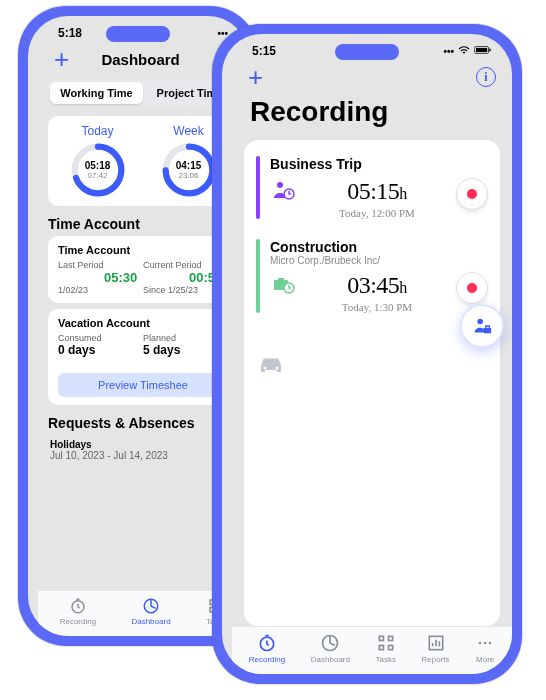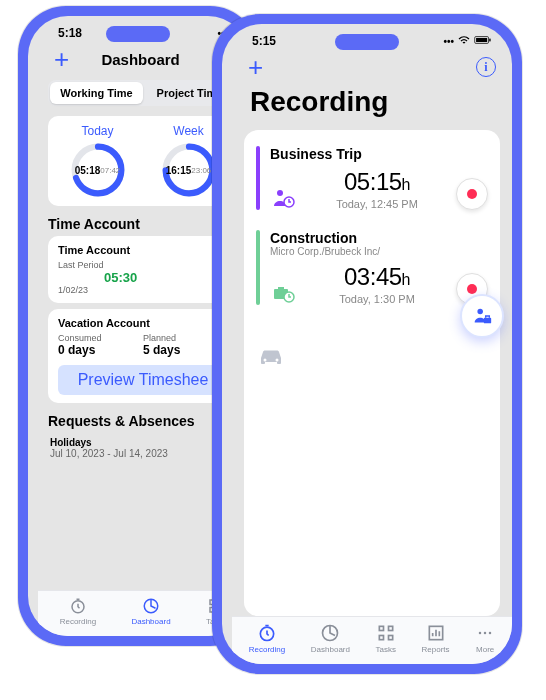--- a/index.html
+++ b/index.html
@@ -21,21 +21,21 @@
     background: #e5e5e5;
     border-radius: 40px;
     width: 100%; height: 100%;
     overflow: hidden;
     display: flex;
     flex-direction: column;
     position: relative;
     padding-left: 10px;
   }
   .phone-a { left: 18px; top: 6px; width: 240px; height: 640px; }
-  .phone-b { left: 212px; top: 14px; width: 310px; height: 660px; }
+  .phone-b { left: 212px; top: 24px; width: 310px; height: 660px; }
 
   .notch {
     position: absolute; top: 10px; left: 50%; transform: translateX(-50%);
     width: 64px; height: 16px; background: #5b6af6; border-radius: 10px;
   }
   .status-bar {
     display: flex; justify-content: space-between; align-items: center;
     padding: 10px 20px 4px; font-size: 12px; font-weight: 600;
   }
   .status-icons { display:flex; gap:4px; align-items:center; font-size:10px; }
@@ -66,51 +66,51 @@
     background: #fff; border-radius: 10px; margin-top: 8px;
     display: flex; justify-content: space-around; padding: 8px 4px;
   }
   .ring-box { text-align: center; }
   .ring-lbl { color: #3b5bfd; font-size: 12px; margin-bottom: 4px; }
   .ring {
     width: 56px; height: 56px; margin: 0 auto; position: relative;
   }
   .ring svg { width:100%; height:100%; transform: rotate(-90deg); }
   .ring-txt {
-    position: absolute; inset: 0; display: flex; 
+    position: absolute; inset: 0; display: flex; flex-direction: column;
     align-items: center; justify-content: center; font-size: 9px;
   }
   .ring-txt .big { font-weight: 700; font-size: 10px; }
   .ring-txt .sml { color: #888; font-size: 8px; }
 
   .sec-title { font-weight: 800; font-size: 14px; margin: 10px 0 4px; }
   .card { background: #fff; border-radius: 10px; padding: 8px 10px; margin-bottom: 6px; }
   .card-sub { font-size: 11px; font-weight: 600; margin-bottom: 4px; }
   .two-col { display: flex; }
   .two-col > div { flex: 1; }
   .lbl-tiny { font-size: 9px; color: #666; }
   .val-green { color: #17a34a; font-weight: 700; font-size: 13px; margin-left: 46px; }
   .val-black { font-weight: 700; font-size: 12px; }
   .preview { background: #d6e2ff; color: #3b5bfd; text-align: center;
-    border-radius: 6px; padding: 6px; font-size: 16px; font-weight: 500; margin-top: 8px; }
+    border-radius: 6px; padding: 6px; font-size: 11px; font-weight: 500; margin-top: 16px; }
   .req-item { font-size: 10px; padding: 4px 2px; }
   .req-item .t { font-weight: 600; }
   .req-item .d { color: #666; }
 
   
   .content-b { flex: 1; background: #fff; margin: 4px 12px 0; border-radius: 14px;
     padding: 16px 12px; position: relative; }
   .rec-block { display: flex; align-items: stretch; gap: 10px; margin-bottom: 20px; }
   .vbar { width: 4px; border-radius: 4px; }
   .vbar.purple { background: #8a3ffc; }
   .vbar.green { background: #6fcf97; }
   .rec-main { flex: 1; }
   .rec-title { font-size: 14px; font-weight: 600; }
   .rec-sub { font-size: 10px; color: #888; }
-  .rec-row { display: flex; align-items: flex-end; gap: 8px; margin-top: 6px; }
+  .rec-row { display: flex; align-items: flex-start; gap: 8px; margin-top: 6px; font-family: Liberation Serif, serif; }
   .rec-ic { width: 28px; display:flex; justify-content:center; }
   .rec-time { font-size: 24px; font-weight: 400; letter-spacing: -0.5px; }
   .rec-time .h { font-size: 16px; }
   .rec-date { font-size: 11px; color: #888; text-align: center; margin-top: 2px; }
   .dot-btn {
     width: 32px; height: 32px; border-radius: 50%; background: #fff;
     border: 1px solid #e0e0e0; display: flex; align-items: center; justify-content: center;
     box-shadow: 0 2px 4px rgba(0,0,0,.1);
   }
   .dot-btn .dot { width: 10px; height: 10px; background: #ff2d55; border-radius: 50%; }
@@ -178,35 +178,40 @@
           </div>
         </div>
         <div class="ring-box">
           <div class="ring-lbl">Week</div>
           <div class="ring">
             <svg viewBox="0 0 36 36">
                 <circle cx="18" cy="18" r="15" fill="none" stroke="#e3e5ea" stroke-width="4"></circle>
                 <circle cx="18" cy="18" r="15" fill="none" stroke="#3b5bfd" stroke-width="4" stroke-dasharray="70 100" stroke-linecap="round"></circle>
               </svg>
             <div class="ring-txt">
-              <span class="big">16:15</span>
+              <span class="big">04:15</span>
               <span class="sml">23:06</span>
             </div>
           </div>
         </div>
       </div>
 
       <div class="sec-title">Time Account</div>
       <div class="card">
         <div class="card-sub">Time Account</div>
         <div class="two-col">
           <div>
             <div class="lbl-tiny">Last Period</div>
             <div class="val-green">05:30</div>
             <div class="lbl-tiny">1/02/23</div>
+          </div>
+          <div>
+            <div class="lbl-tiny">Current Period</div>
+            <div class="val-green">00:51</div>
+            <div class="lbl-tiny">Since 1/25/23</div>
           </div>
         </div>
       </div>
       <div class="card">
         <div class="card-sub">Vacation Account</div>
         <div class="two-col">
           <div>
             <div class="lbl-tiny">Consumed</div>
             <div class="val-black">0 days</div>
           </div>
@@ -291,21 +296,21 @@
             <span class="rec-ic">
               <svg width="24" height="24" viewBox="0 0 24 24" fill="#8a3ffc">
                   <circle cx="8" cy="7" r="3"></circle>
                   <path d="M2 20c0-3 3-5 6-5s6 2 6 5H2z"></path>
                   <circle cx="17" cy="16" r="5" fill="#fff" stroke="#8a3ffc" stroke-width="1.5"></circle>
                   <path d="M17 13v3h2" stroke="#8a3ffc" stroke-width="1.5" fill="none"></path>
                 </svg>
             </span>
             <div style="flex:1;text-align:center">
               <span class="rec-time"><span>05:15</span><span class="h">h</span></span>
-              <div class="rec-date">Today, 12:45 PM</div>
+              <div class="rec-date">Today, 12:00 PM</div>
             </div>
             <div class="dot-btn">
                 <div class="dot"></div>
               </div>
           </div>
         </div>
       </div>
 
       <div class="rec-block">
         <div class="vbar green"></div>

